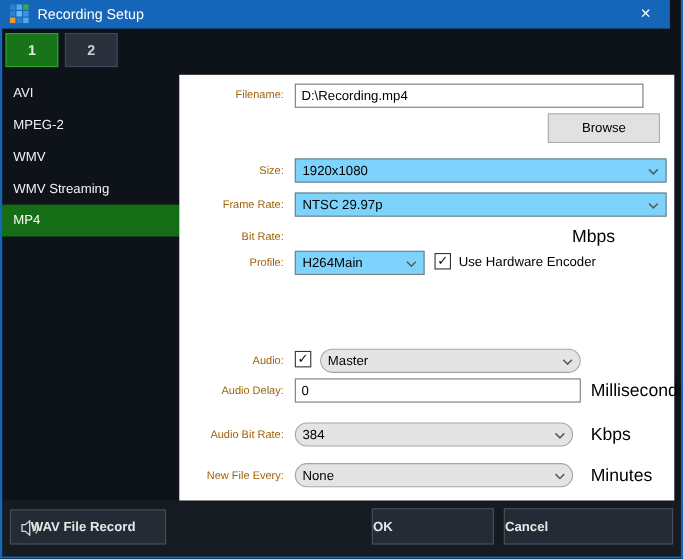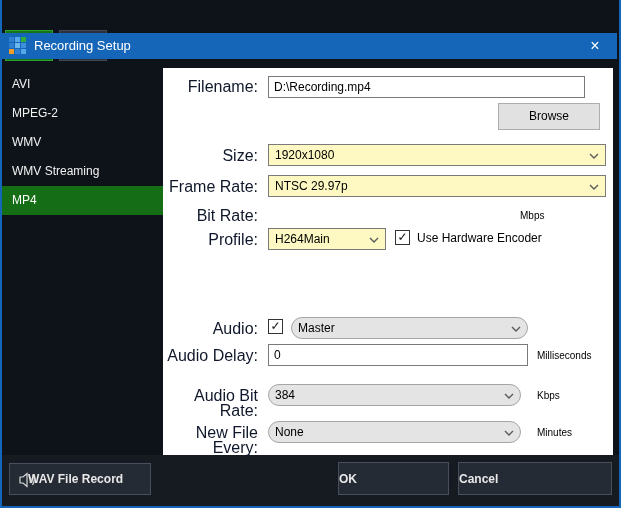--- a/index.html
+++ b/index.html
@@ -6,57 +6,57 @@
   *{box-sizing:border-box;}
   .window{
     position:relative;width:621px;height:508px;background:#0e1319;
     font-family:"Liberation Sans",sans-serif;overflow:hidden;
   }
   .frame-border{
     position:absolute;left:0;top:0;right:0;bottom:0;
     border:2px solid #1566b8;border-top:none;pointer-events:none;z-index:50;
   }
   
-  .titlebar{position:absolute;left:0;top:0;right:4px;height:26px;background:#1566b8;z-index:10;margin-top:33px;}
+  .titlebar{position:absolute;left:0;top:0;right:12px;height:26px;background:#1566b8;z-index:10;}
   .app-icon{position:absolute;left:9px;top:4px;width:17px;height:17px;
     display:grid;grid-template-columns:5px 5px 5px;grid-template-rows:5px 5px 5px;gap:1px;}
   .app-icon i{display:block;}
   .c1{background:#2f7fd0}.c2{background:#56a6e8}.c3{background:#2fae3a}
   .c4{background:#6cb6f0}.c5{background:#3f90dc}.c6{background:#f09c28}
   .title{position:absolute;left:34px;top:0;height:26px;line-height:26px;
     color:#ffffff;font-size:13px;}
   .close-btn{position:absolute;right:6px;top:0;width:32px;height:26px;
     color:#ffffff;font-size:16px;text-align:center;line-height:25px;cursor:default;}
   
   .tab{position:absolute;top:30px;width:48px;height:31px;text-align:center;
     line-height:30px;font-size:13px;font-weight:bold;}
   .tab-1{left:5px;background:#187418;border:1px solid #2da32d;color:#e8e8d8;}
   .tab-2{left:59px;background:#2b313c;border:1px solid #414958;color:#cfcfcf;}
   
   .side-item{position:absolute;left:0;width:163px;height:29px;line-height:29px;
     padding-left:12px;font-size:12px;color:#f2f2f2;}
   .side-item.selected{background:#156d15;color:#ffffff;}
   
   .panel{position:absolute;left:163px;top:68px;width:450px;height:387px;background:#ffffff;}
-  .flabel{position:absolute;left:0;width:95px;text-align:right;font-size:16px;
-    color:#0f172a;height:15px;line-height:15px;}
+  .flabel{position:absolute;left:0;width:95px;text-align:right;font-size:10px;
+    color:#a16207;height:15px;line-height:15px;}
   .tbox{position:absolute;height:22px;border:1px solid #7a7a7a;background:#fff;
     font-size:12px;color:#000;padding:2px 5px;font-family:"Liberation Sans",sans-serif;}
-  .combo{position:absolute;height:22px;border:1px solid #7a7a7a;background:#fef9c3;
+  .combo{position:absolute;height:22px;border:1px solid #7a7a7a;background:#7dd3fc;
     font-size:12px;color:#000;display:flex;align-items:center;padding:0 22px 0 6px;}
   .combo.gray{background:#e4e4e4;border-color:#a5a5a5;border-radius:11px;}
   .combo .chev{position:absolute;right:6px;top:8px;}
   .btn-light{position:absolute;background:#e1e1e1;border:1px solid #adadad;
     font-size:12px;color:#000;text-align:center;}
   .checkbox{position:absolute;width:15px;height:15px;background:#fff;
     border:1px solid #333;font-size:12px;line-height:13px;text-align:center;color:#111;}
   .checkbox .mark{display:none;}
   .checkbox[data-checked="true"] .mark{display:inline;}
   .inline-label{position:absolute;font-size:12px;color:#000;height:15px;line-height:15px;}
-  .unit{position:absolute;font-size:10px;color:#000;height:15px;line-height:15px;}
+  .unit{position:absolute;font-size:16px;color:#000;height:15px;line-height:15px;}
   
   .footer-strip{position:absolute;left:0;top:455px;right:0;bottom:0;background:#161b22;}
   .btn-dark{position:absolute;background:#252b34;border:1px solid #474f5d;
     color:#e8e8e8;font-weight:bold;font-size:12px;display:flex;
     align-items:center;}
   .wav-btn{left:9px;top:463px;width:142px;height:32px;padding-left:18px;}
   .wav-icon{position:absolute;left:9px;top:8px;}
   .ok-btn{left:338px;top:462px;width:111px;height:33px;}
   .cancel-btn{left:458px;top:462px;width:154px;height:33px;}
 </style>

